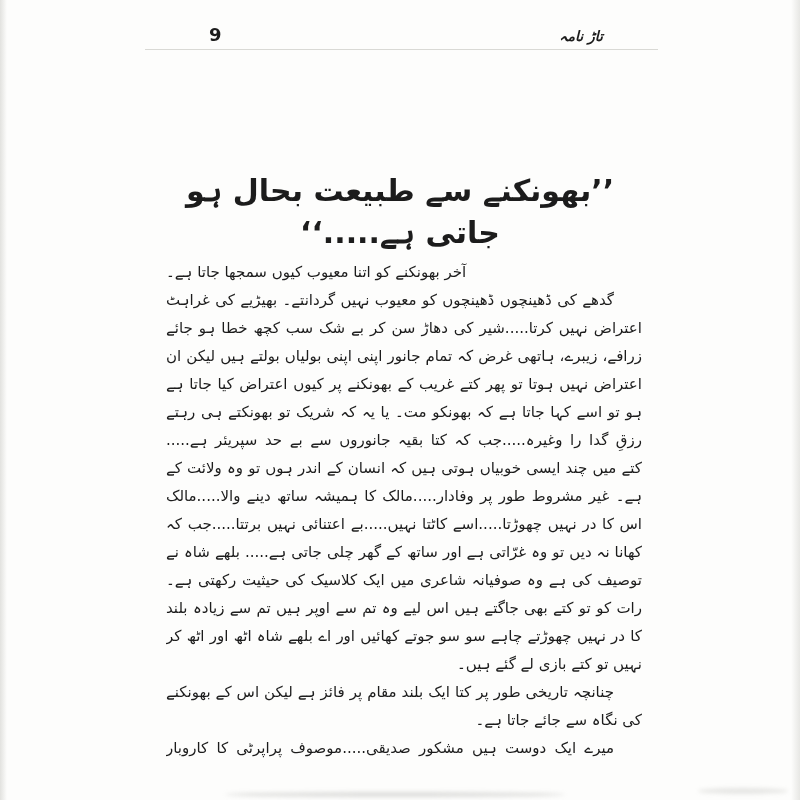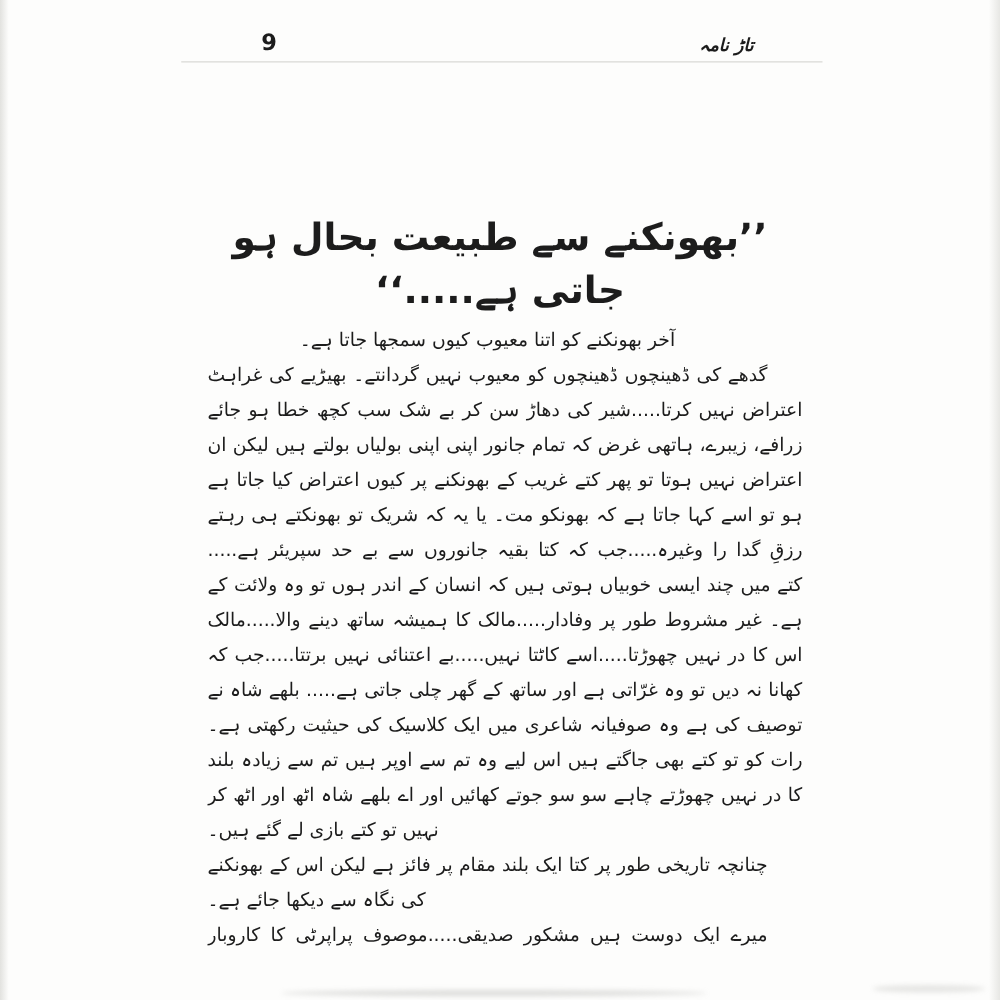--- a/index.html
+++ b/index.html
@@ -50,25 +50,25 @@
     direction: rtl; text-align: center;
     font-size: 30px; font-weight: bold; line-height: 1.4;
     letter-spacing: -0.5px;
   }
 
   
   .body-text {
     position: absolute; top: 258px; left: 166px; width: 476px;
     direction: rtl; font-size: 15px; line-height: 28px;
   }
-  .text-line { height: 28px; overflow: hidden; text-align: center; }
+  .text-line { height: 28px; overflow: hidden; text-align: left; }
   .text-line.full        { text-align: justify; text-align-last: justify; }
   .text-line.start-justify { padding-right: 28px; text-align: justify; text-align-last: justify; }
   .text-line.start-end   { padding-right: 28px; }
-  .text-line.end         { text-align: left; }
+  .text-line.end         { text-align: right; }
 </style>
 </head>
 <body>
 
 <div class="scan-edge-left"></div>
 <div class="scan-edge-right"></div>
 <div class="scan-smudge-bottom"></div>
 <div class="scan-smudge-corner"></div>
 
 <div class="page-header">
@@ -89,15 +89,15 @@
     <div class="text-line full">رزقِ گدا را وغیرہ.....جب کہ کتا بقیہ جانوروں سے بے حد سپریئر ہے..... پرانی کہاوت ہے کہ</div>
     <div class="text-line full">کتے میں چند ایسی خوبیاں ہوتی ہیں کہ انسان کے اندر ہوں تو وہ ولائت کے درجے پر فائز ہو جاتا</div>
     <div class="text-line full">ہے۔ غیر مشروط طور پر وفادار.....مالک کا ہمیشہ ساتھ دینے والا.....مالک بھوکا رکھے، پیاسا رکھے،</div>
     <div class="text-line full">اس کا در نہیں چھوڑتا.....اسے کاٹتا نہیں.....بے اعتنائی نہیں برتتا.....جب کہ بلی کو ایک وقت کا</div>
     <div class="text-line full">کھانا نہ دیں تو وہ غرّاتی ہے اور ساتھ کے گھر چلی جاتی ہے..... بلھے شاہ نے جس طرح کتے کی</div>
     <div class="text-line full">توصیف کی ہے وہ صوفیانہ شاعری میں ایک کلاسیک کی حیثیت رکھتی ہے۔ یعنی اے عبادت گزار،</div>
     <div class="text-line full">رات کو تو کتے بھی جاگتے ہیں اس لیے وہ تم سے اوپر ہیں تم سے زیادہ بلند مقام پر فائز ہیں.....مالک</div>
     <div class="text-line full">کا در نہیں چھوڑتے چاہے سو سو جوتے کھائیں اور اے بلھے شاہ اٹھ اور اٹھ کر یار منا لے۔</div>
     <div class="text-line end">نہیں تو کتے بازی لے گئے ہیں۔</div>
     <div class="text-line start-justify">چنانچہ تاریخی طور پر کتا ایک بلند مقام پر فائز ہے لیکن اس کے بھونکنے کو ہمیشہ ناپسندیدگی</div>
-    <div class="text-line end">کی نگاہ سے دیکھا جائے ہے۔</div>
+    <div class="text-line end">کی نگاہ سے جائے جاتا ہے۔</div>
     <div class="text-line start-justify">میرے ایک دوست ہیں مشکور صدیقی.....موصوف پراپرٹی کا کاروبار کرتے ہیں لیکن</div>
   </div>
 
 </body></html>

